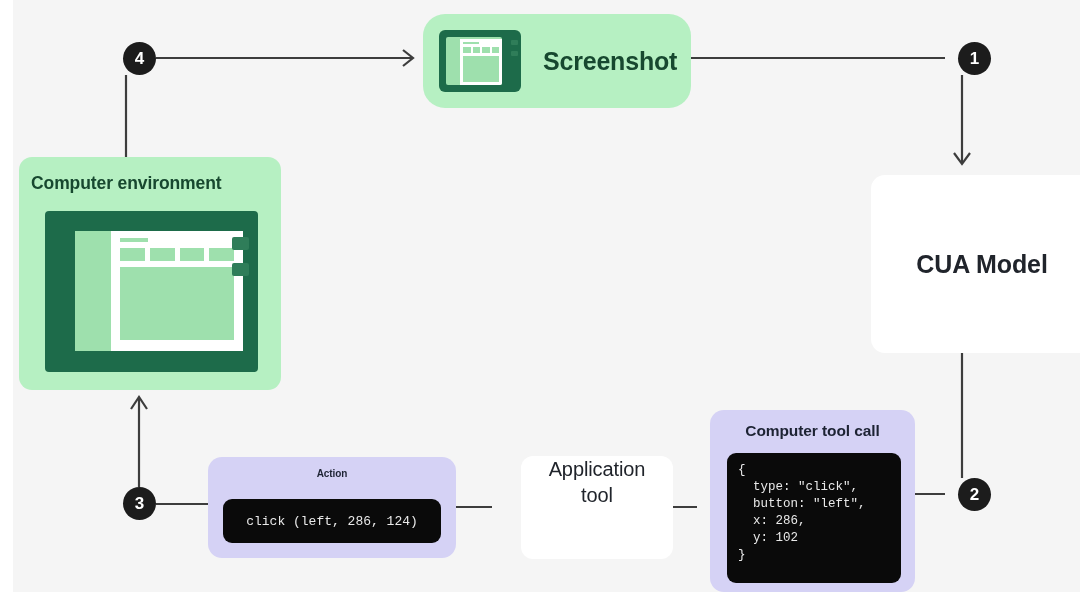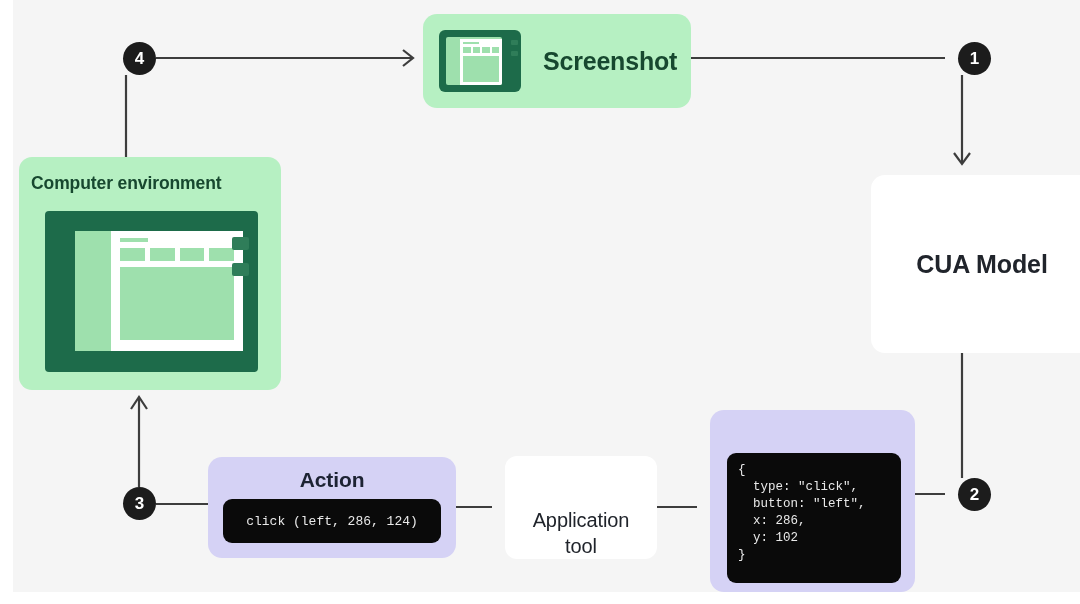--- a/index.html
+++ b/index.html
@@ -24,21 +24,21 @@
   }
   .abs { position: absolute; }
 
   
   #screenshot-node {
     left: 410px;
     top: 14px;
     width: 268px;
     height: 94px;
     background: #b6f0c2;
-    border-radius: 14px;
+    border-radius: 22px;
     display: flex;
     align-items: center;
     padding-left: 16px;
     box-sizing: border-box;
   }
   #screenshot-icon {
     width: 82px;
     height: 62px;
     background: #1d6b4a;
     border-radius: 6px;
@@ -215,49 +215,49 @@
     top: 457px;
     width: 248px;
     height: 101px;
     background: #d5d2f5;
     border-radius: 14px;
     box-sizing: border-box;
     padding-top: 11px;
   }
   #action-label {
     color: #1d2333;
-    font-size: 21px;
+    font-size: 10px;
     font-weight: 700;
     text-align: center;
     letter-spacing: -0.1px;
   }
   #action-code {
     position: absolute;
     left: 15px; top: 42px;
     width: 218px; height: 44px;
     background: #0a0a0a;
     border-radius: 9px;
     display: flex;
     align-items: center;
     justify-content: center;
     color: #e9e9e9;
     font-family: "Liberation Mono", monospace;
     font-size: 13px;
   }
 
   
   #appcode-node {
-    left: 492px;
+    left: 508px;
     top: 456px;
     width: 152px;
     height: 103px;
     background: #ffffff;
     border-radius: 12px;
     display: flex;
-    align-items: flex-end;
+    align-items: flex-start;
     justify-content: center;
     text-align: center;
   }
   #appcode-label {
     color: #20242b;
     font-size: 20px;
     font-weight: 500;
     line-height: 26px;
     letter-spacing: -0.1px;
   }
@@ -369,20 +369,21 @@
       <div class="env-sidedot" style="top:26px"></div>
       <div class="env-sidedot" style="top:52px"></div>
     </div>
   </div>
 
   <div id="cua-node" class="abs">
     <div id="cua-label">CUA Model</div>
   </div>
 
   <div id="tool-node" class="abs">
+    <div id="tool-label">Computer tool call</div>
     <div id="tool-code">{
   type: "click",
   button: "left",
   x: 286,
   y: 102
 }</div>
   </div>
 
   <div id="appcode-node" class="abs">
     <div id="appcode-label">

